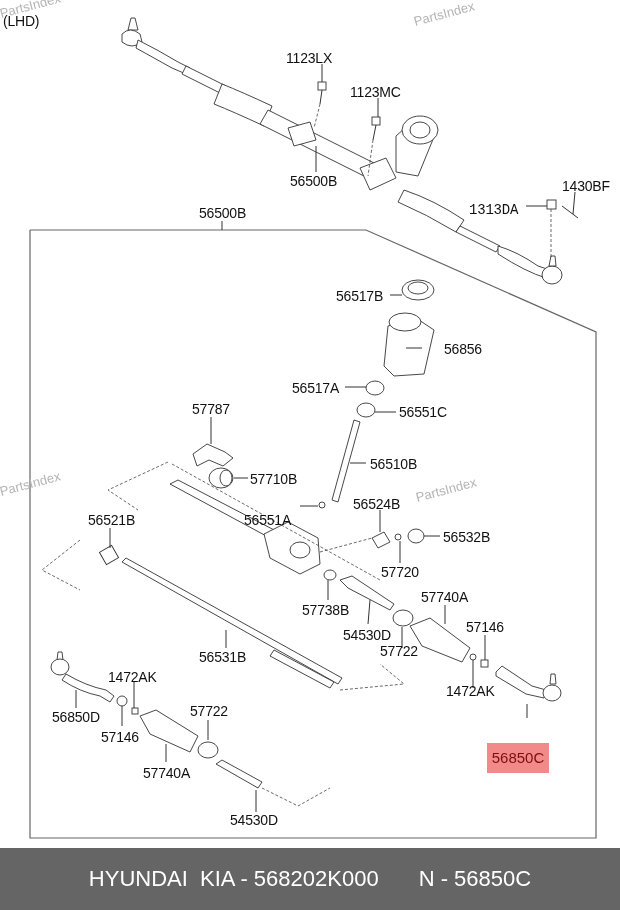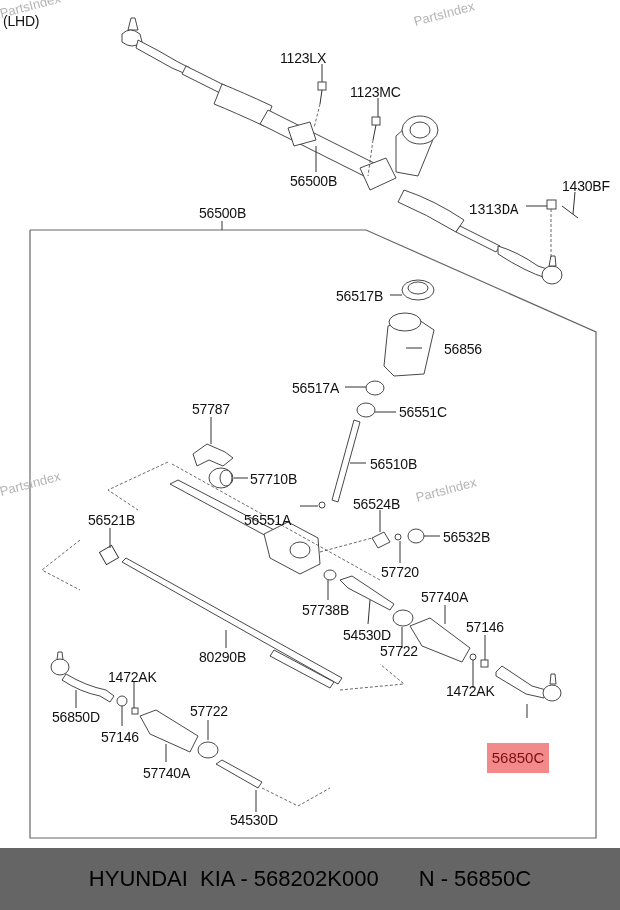--- a/index.html
+++ b/index.html
@@ -1,21 +1,21 @@
 <!DOCTYPE html>
 <html><head>
 <meta charset="utf-8">
 <style>
   html, body { margin:0; padding:0; background:#ffffff; }
   body { width:620px; height:910px; position:relative; overflow:hidden; font-family:"Liberation Sans", sans-serif; }
   #diagram { position:absolute; left:0; top:0; width:620px; height:848px; }
   .lbl { position:absolute; font-size:14px; color:#111; white-space:nowrap; letter-spacing:-0.2px; line-height:16px; }
   .wm { position:absolute; font-size:13px; color:#b5b5b5; transform:rotate(-15deg); transform-origin:left bottom; white-space:nowrap; }
   .hl { position:absolute; background:#f38a8a; color:#7a1010; font-size:15px; line-height:30px; text-align:center; }
-  #footer { position:absolute; left:0; top:848px; width:620px; height:62px; background:#656565; color:#000000; font-size:22px; display:flex; align-items:center; justify-content:center; }
+  #footer { position:absolute; left:0; top:848px; width:620px; height:62px; background:#656565; color:#ffffff; font-size:22px; display:flex; align-items:center; justify-content:center; }
   #footer span { white-space:pre; }
   svg .ln { stroke:#333; stroke-width:1; fill:none; }
   svg .pt { stroke:#333; stroke-width:0.9; fill:#fff; }
   svg .dash { stroke:#444; stroke-width:0.8; fill:none; stroke-dasharray:3 2; }
   svg .frame { stroke:#666; stroke-width:1.2; fill:none; }
 </style>
 </head>
 <body>
 
 <div id="diagram">
@@ -155,21 +155,21 @@
     </g>
   </svg>
 
   <span class="lbl" style="left:3px;top:13px;">(LHD)</span>
 
   <span class="wm" style="left:2px;top:6px;">PartsIndex</span>
   <span class="wm" style="left:416px;top:14px;">PartsIndex</span>
   <span class="wm" style="left:2px;top:484px;">PartsIndex</span>
   <span class="wm" style="left:418px;top:490px;">PartsIndex</span>
 
-  <span class="lbl" style="left:280px;top:50px;">1123LX</span>
+  <span class="lbl" style="left:286px;top:50px;">1123LX</span>
   <span class="lbl" style="left:350px;top:84px;">1123MC</span>
   <span class="lbl" style="left:290px;top:173px;">56500B</span>
   <span class="lbl" style="left:562px;top:178px;">1430BF</span>
   <span class="lbl" style="left:469px;top:202px;font-family:Liberation Mono, monospace;">1313DA</span>
   <span class="lbl" style="left:199px;top:205px;">56500B</span>
   <span class="lbl" style="left:336px;top:288px;">56517B</span>
   <span class="lbl" style="left:428px;top:341px;margin-left:16px;">56856</span>
   <span class="lbl" style="left:292px;top:380px;">56517A</span>
   <span class="lbl" style="left:399px;top:404px;">56551C</span>
   <span class="lbl" style="left:192px;top:401px;">57787</span>
@@ -178,21 +178,21 @@
   <span class="lbl" style="left:244px;top:498px;margin-top:14px;">56551A</span>
   <span class="lbl" style="left:353px;top:496px;">56524B</span>
   <span class="lbl" style="left:88px;top:512px;">56521B</span>
   <span class="lbl" style="left:443px;top:529px;">56532B</span>
   <span class="lbl" style="left:381px;top:564px;">57720</span>
   <span class="lbl" style="left:421px;top:589px;">57740A</span>
   <span class="lbl" style="left:302px;top:602px;">57738B</span>
   <span class="lbl" style="left:343px;top:627px;">54530D</span>
   <span class="lbl" style="left:466px;top:619px;">57146</span>
   <span class="lbl" style="left:380px;top:643px;">57722</span>
-  <span class="lbl" style="left:199px;top:649px;">80290B</span>
+  <span class="lbl" style="left:199px;top:649px;">56531B</span>
   <span class="lbl" style="left:108px;top:669px;">1472AK</span>
   <span class="lbl" style="left:446px;top:683px;">1472AK</span>
   <span class="lbl" style="left:52px;top:709px;">56850D</span>
   <span class="lbl" style="left:101px;top:729px;">57146</span>
   <span class="lbl" style="left:190px;top:703px;">57722</span>
   <div class="hl" style="left:487px;top:743px;width:62px;height:30px;">56850C</div>
   <span class="lbl" style="left:143px;top:765px;">57740A</span>
   <span class="lbl" style="left:230px;top:812px;">54530D</span>
 </div>
 

